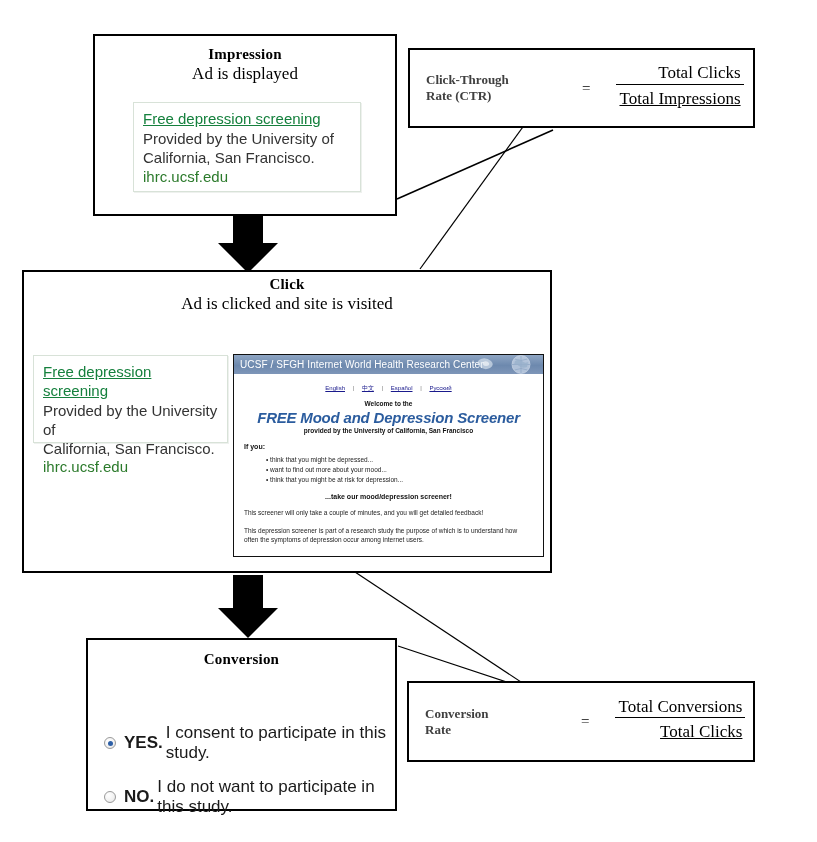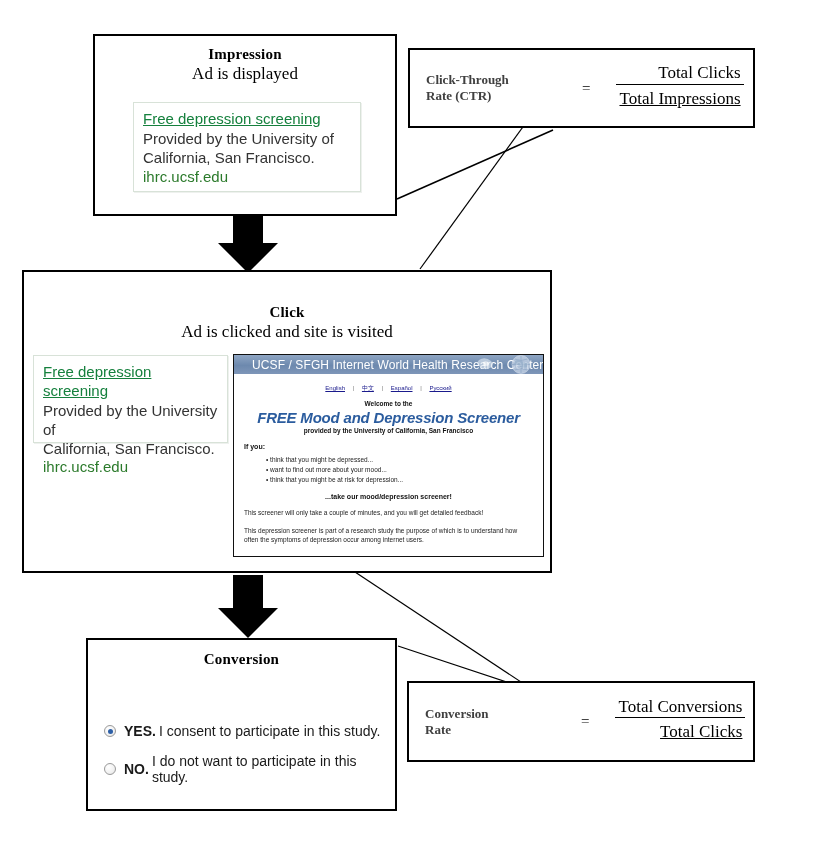--- a/index.html
+++ b/index.html
@@ -83,22 +83,22 @@
   .site-banner {
     height: 19px;
     background: linear-gradient(to bottom, #8fa6c4 0%, #6d89ae 55%, #7e96b8 100%);
     position: relative;
     display: flex;
     align-items: center;
     border-bottom: 1px solid #5d7characters;
   }
   .site-banner-text {
     color: #ffffff;
-    font-size: 12px;
-    padding-left: 18px;
+    font-size: 10px;
+    padding-left: 6px;
     white-space: nowrap;
     letter-spacing: 0.1px;
   }
   .site-banner-art {
     position: absolute;
     right: 0; top: 0;
     width: 92px; height: 19px;
     opacity: .85;
   }
   .site-body { padding: 7px 10px 6px 10px; }
@@ -190,21 +190,21 @@
     text-align: right;
     line-height: 1.18;
   }
   .frac .num { padding: 0 3px; }
   .frac .den { border-top: 1px solid #000; padding: 4px 3px; text-decoration: underline; }
 
   
   .consent {
     position: absolute;
     font-family: "Liberation Sans", sans-serif;
-    font-size: 14px;
+    font-size: 17px;
     color: #1a1a1a;
   }
   .consent-row {
     display: flex;
     align-items: center;
     margin-bottom: 14px;
   }
   .radio {
     width: 12px; height: 12px;
     border-radius: 50%;
@@ -280,21 +280,21 @@
       </div>
       <div class="equals">=</div>
       <div class="frac">
         <div class="num">Total Clicks</div>
         <div class="den">Total Impressions</div>
       </div>
     </div>
   </div>
 
   <div class="box" style="left:22px; top:270px; width:530px; height:303px;">
-    <div class="stage-title" style="margin-top:32px;">Click</div>
+    <div class="stage-title" style="margin-top:4px;">Click</div>
     <div class="stage-sub">Ad is clicked and site is visited</div>
 
     <div class="ad" style="left:9px; top:83px; width:195px; height:88px;">
       <span class="ad-title">Free depression screening</span>
       <span class="ad-desc">Provided by the University of</span>
       <span class="ad-desc">California, San Francisco.</span>
       <span class="ad-url">ihrc.ucsf.edu</span>
     </div>
 
     <div class="site" style="left:209px; top:82px; width:311px; height:203px;">

